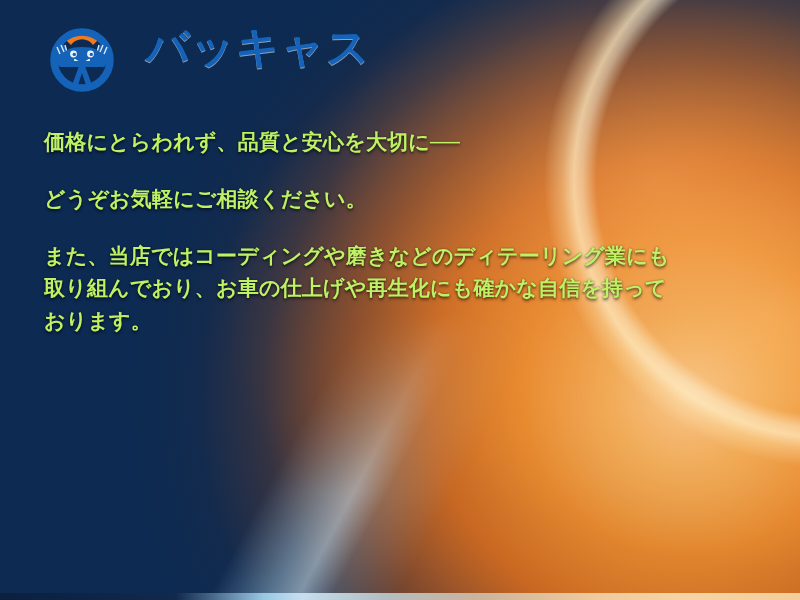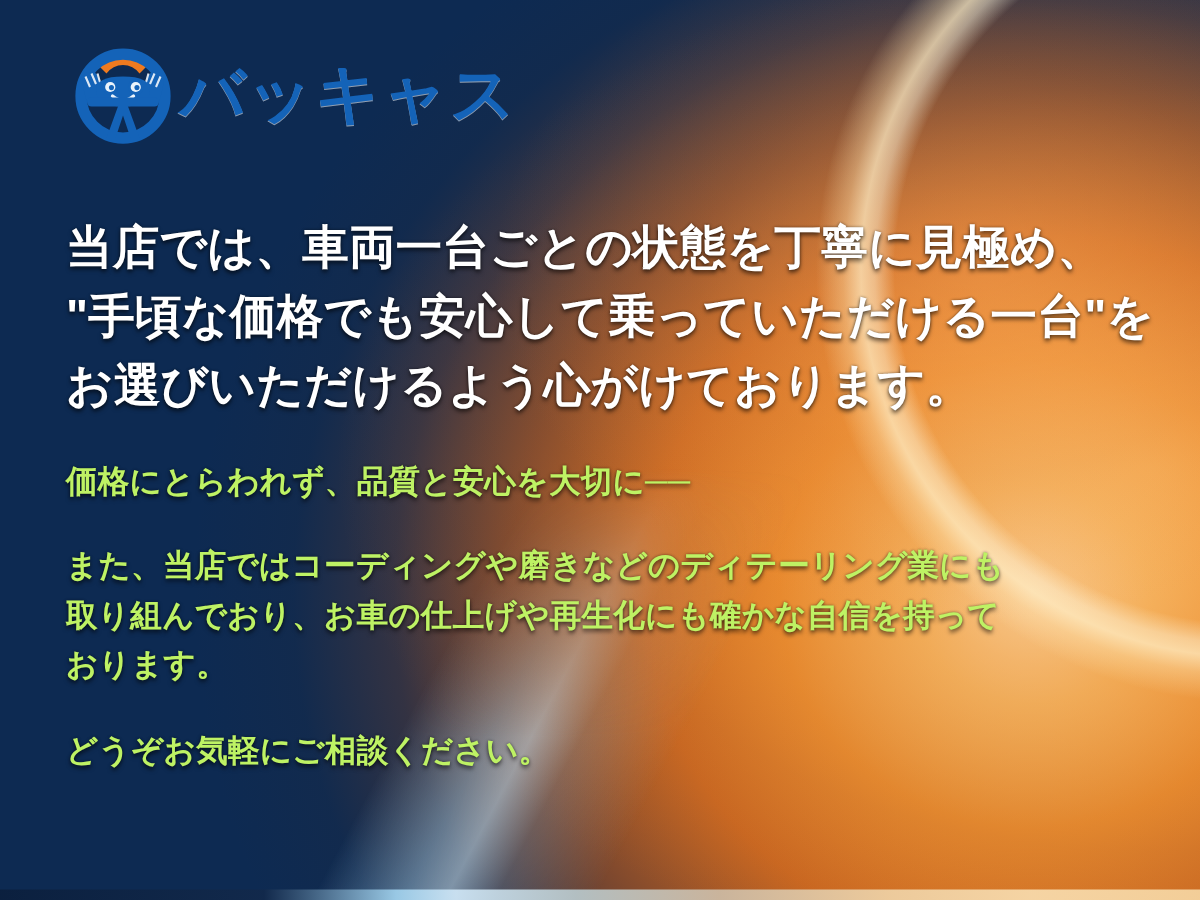--- a/index.html
+++ b/index.html
@@ -134,22 +134,21 @@
   .content {
     position: absolute;
     inset: 0;
     padding: 26px 40px 0 44px;
     box-sizing: border-box;
   }
 
   
   .logo-row {
     display: flex;
-    align-items: center;
-    gap: 0;
+    gap: 26px;
     height: 74px;
   }
   .logo-mark {
     width: 76px;
     height: 66px;
     flex: 0 0 auto;
     display: block;
   }
   .logo-word {
     font-size: 43px;
@@ -230,34 +229,29 @@
         <circle cx="47.3" cy="28.4" r="1.7" fill="#1463b8"></circle>
 
         <path d="M31 34 q7 6 14 0" fill="none" stroke="#eaf3fb" stroke-width="2.2" stroke-linecap="round"></path>
 
         <rect x="14" y="35" width="48" height="6" rx="3" fill="#1463b8"></rect>
         <path d="M35 40 l-8 22 h6 l5 -15 l5 15 h6 l-8 -22 z" fill="#1463b8"></path>
       </svg>
       <span class="logo-word">バッキャス</span>
     </div>
 
-    <div class="headline">
-      <div>当店では、車両一台ごとの状態を丁寧に見極め、</div>
-      <div>"手頃な価格でも安心して乗っていただける一台"を</div>
-      <div>お選びいただけるよう心がけております。</div>
-    </div>
 
     <div class="body-block">
       <div class="para">
         <div>価格にとらわれず、品質と安心を大切に──</div>
+      </div>
+      <div class="para">
+        <div>どうぞお気軽にご相談ください。</div>
       </div>
       <div class="para">
         <div>また、当店ではコーディングや磨きなどのディテーリング業にも</div>
         <div>取り組んでおり、お車の仕上げや再生化にも確かな自信を持って</div>
         <div>おります。</div>
       </div>
-      <div class="para">
-        <div>どうぞお気軽にご相談ください。</div>
-      </div>
     </div>
 
   </div>
 </div>
 
 </body></html>

